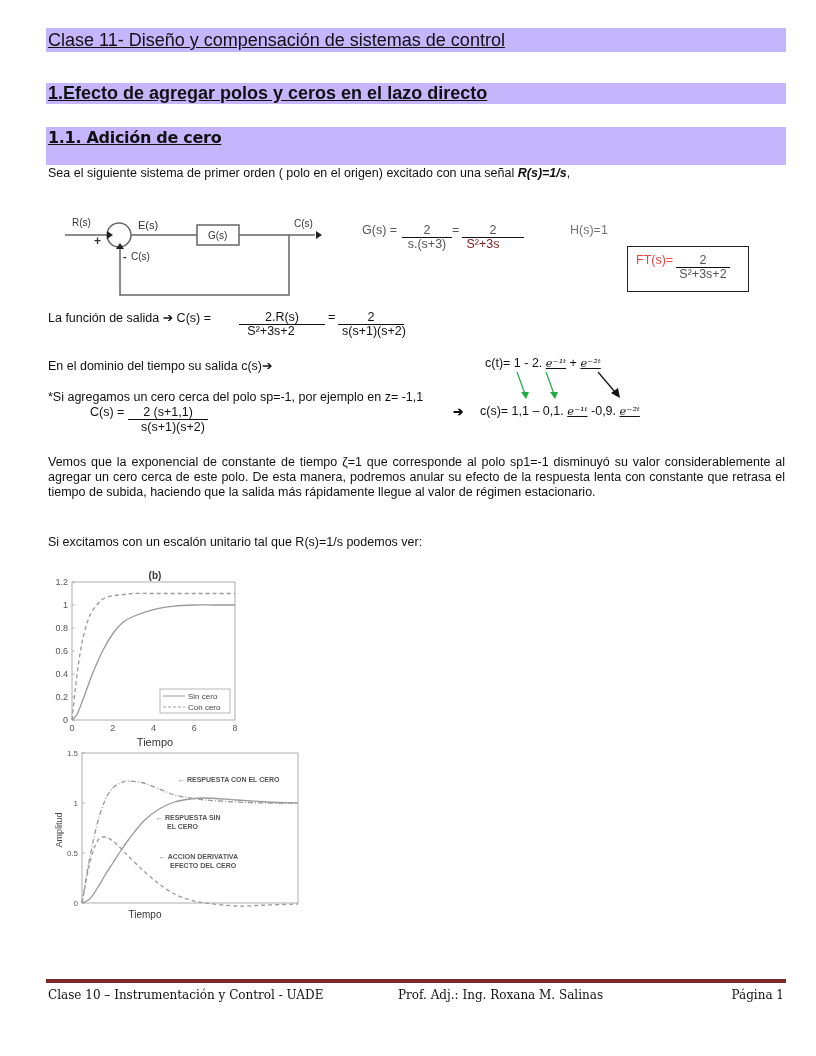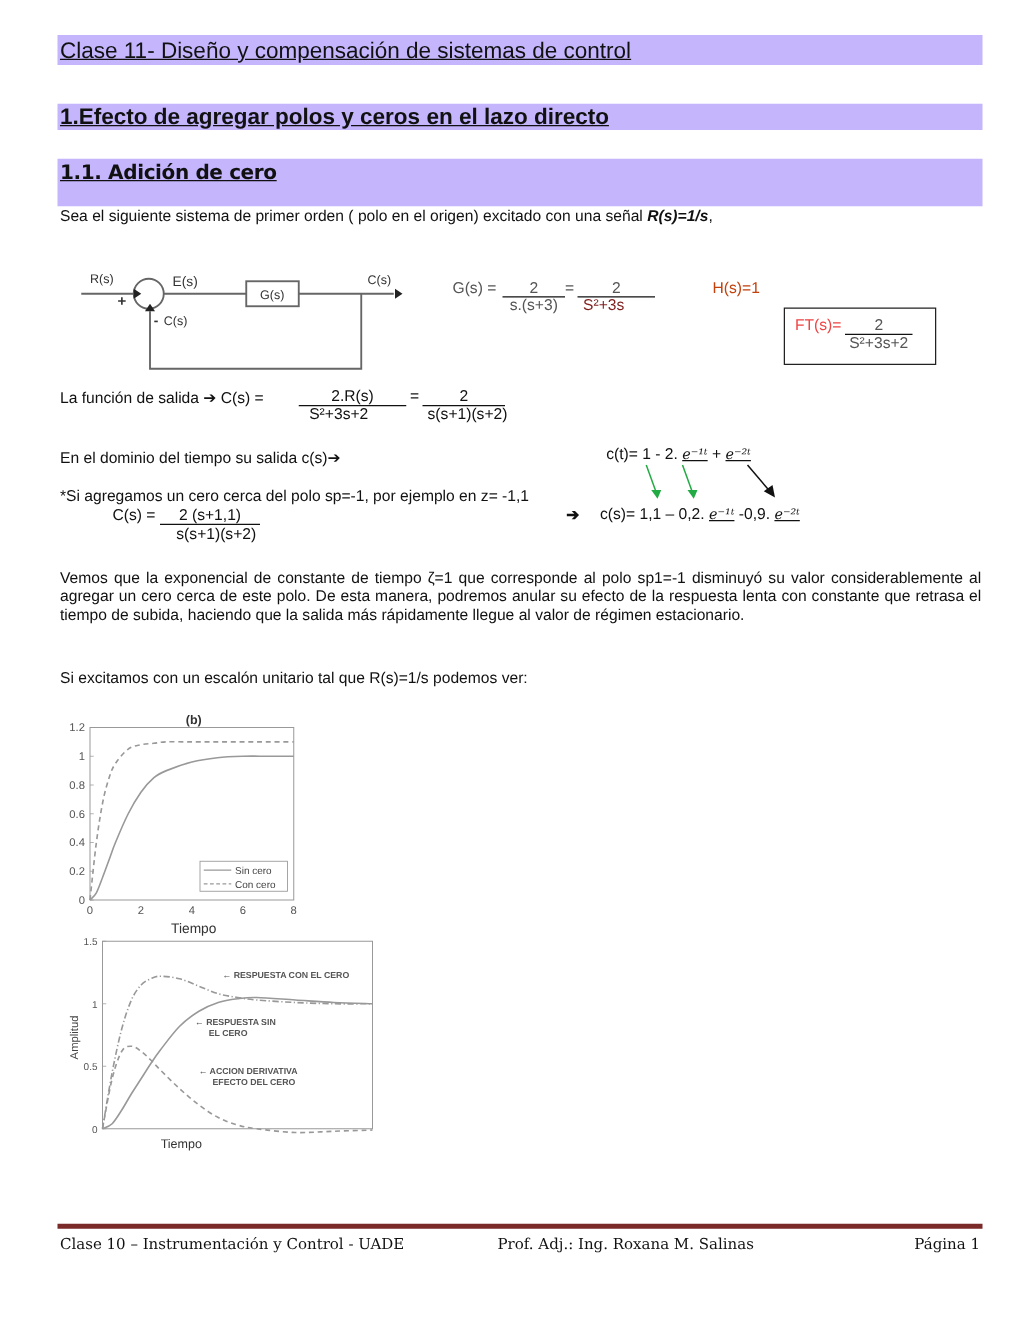--- a/index.html
+++ b/index.html
@@ -63,21 +63,21 @@
 </svg>
 
 <div class="frac" style="left:362px;top:223px;">
   <span class="abs" style="left:0;top:0;color:#555;">G(s) =</span>
   <span class="num" style="left:40px;top:0;width:50px;color:#555;">2</span>
   <span class="den" style="left:40px;top:14px;width:50px;color:#555;">s.(s+3)</span>
   <span class="abs" style="left:90px;top:0;color:#555;">=</span>
   <span class="num" style="left:100px;top:0;width:62px;color:#555;">2</span>
   <span class="den" style="left:96px;top:14px;width:50px;color:#7f1d1d;">S²+3s</span>
 </div>
-<div class="txt" style="left:570px;top:223px;color:#c2410c;">H(s)=1</div>
+<div class="txt" style="left:570px;top:223px;color:#737373;">H(s)=1</div>
 
 <div class="abs" style="left:627px;top:246px;width:120px;height:44px;border:1px solid #222;">
   <span class="abs" style="left:8px;top:6px;font-size:12.5px;color:#ef4444;">FT(s)=</span>
   <span class="num" style="left:48px;top:6px;width:54px;font-size:12.5px;color:#555;">2</span>
   <span class="den" style="left:46px;top:20px;width:58px;font-size:12.5px;color:#555;">S²+3s+2</span>
 </div>
 
 <div class="frac" style="left:48px;top:310px;">
   <span class="abs" style="left:0;top:0;">La función de salida ➔ C(s) =</span>
   <span class="num" style="left:191px;top:0;width:86px;">2.R(s)</span>
@@ -108,21 +108,21 @@
 <div class="txt" style="left:48px;top:390px;">*Si agregamos un cero cerca del polo sp=-1, por ejemplo en z= -1,1</div>
 
 <div class="frac" style="left:90px;top:405px;">
   <span class="abs" style="left:0;top:0;">C(s) =</span>
   <span class="num" style="left:38px;top:0;width:80px;">2 (s+1,1)</span>
   <span class="den" style="left:40px;top:15px;width:86px;">s(s+1)(s+2)</span>
 </div>
 
 <div class="txt" style="left:453px;top:404px;font-weight:bold;">➔</div>
 <div class="txt" style="left:480px;top:404px;">
-  <span>c(s)= 1,1 – 0,2.</span>
+  <span>c(s)= 1,1 – 0,1.</span>
   <span class="ital">e⁻¹ᵗ</span>
   <span>-0,9.</span>
   <span class="ital">e⁻²ᵗ</span>
 </div>
 
 <div class="para" style="top:455px;">Vemos que la exponencial de constante de tiempo ζ=1 que corresponde al polo sp1=-1 disminuyó su valor considerablemente al agregar un cero cerca de este polo. De esta manera, podremos anular su efecto de la respuesta lenta con constante que retrasa el tiempo de subida, haciendo que la salida más rápidamente llegue al valor de régimen estacionario.</div>
 <div class="txt" style="left:48px;top:535px;">Si excitamos con un escalón unitario tal que R(s)=1/s podemos ver:</div>
 
 <svg class="abs" id="chart1" style="left:45px;top:565px;" width="200" height="185">
   <text x="110" y="14" font-size="10" font-weight="bold" text-anchor="middle" fill="#333">(b)</text>

